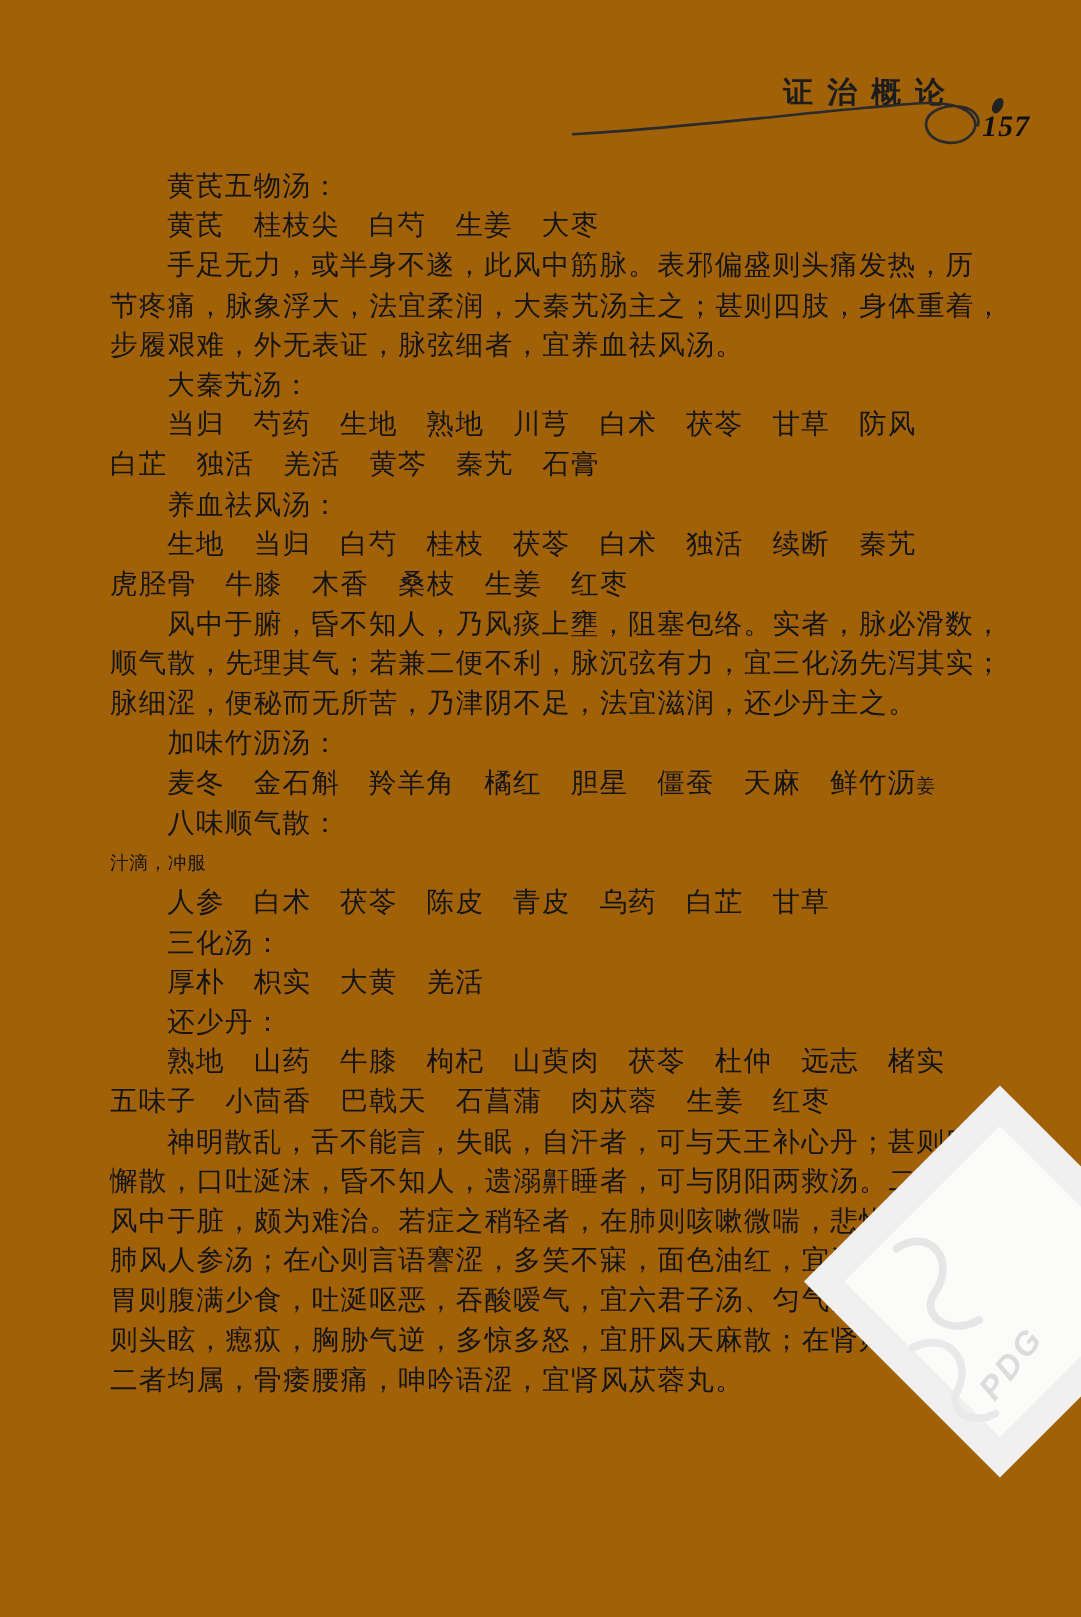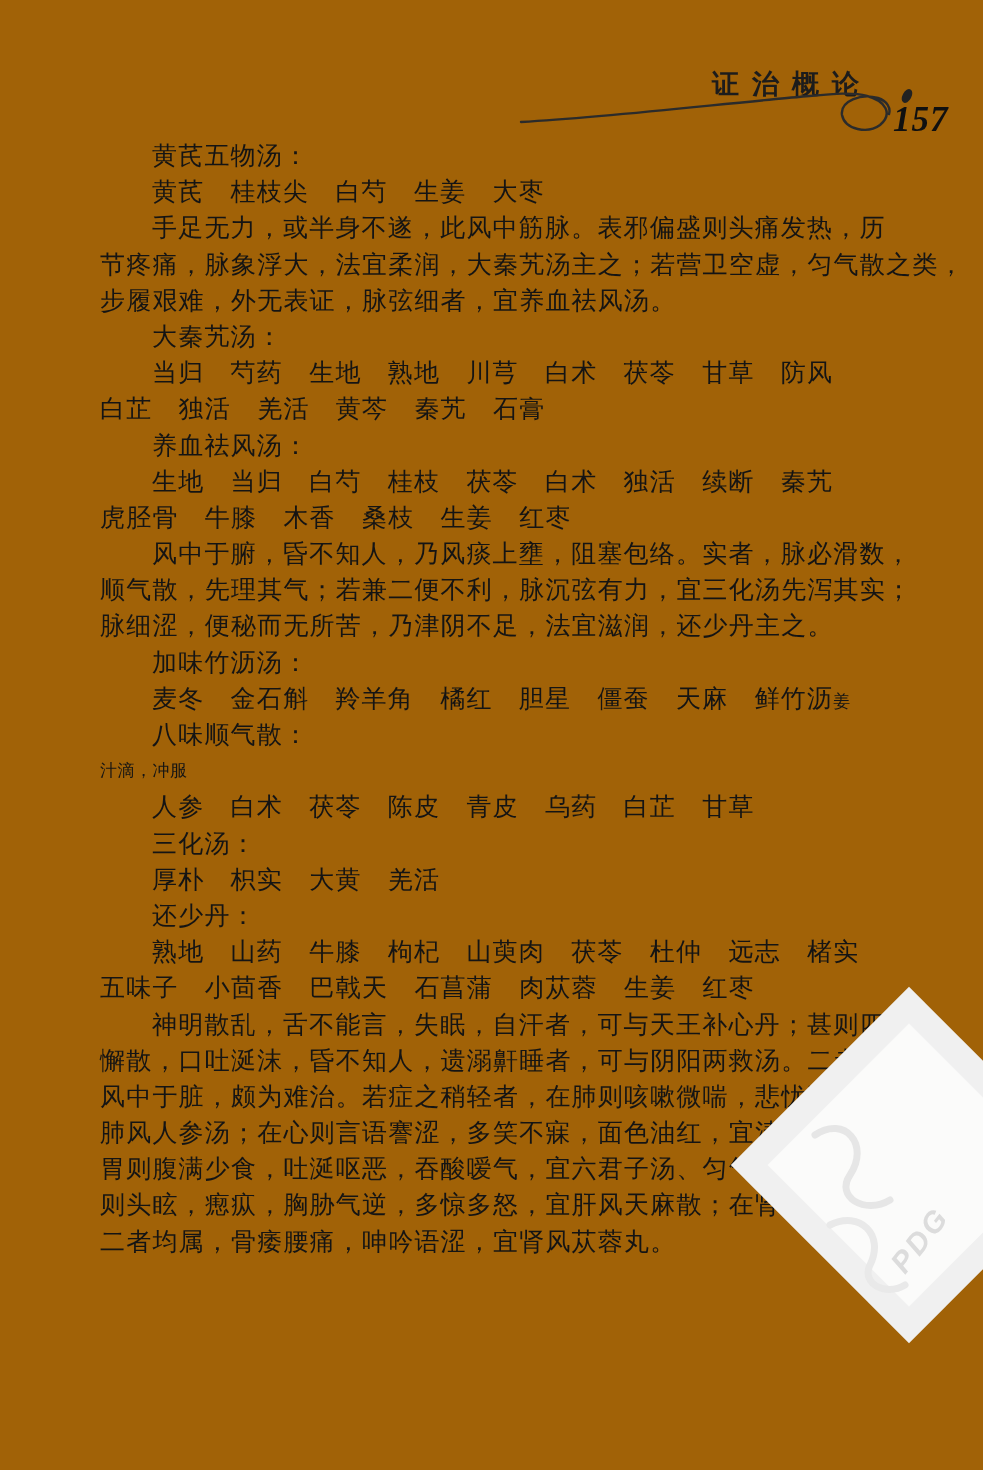--- a/index.html
+++ b/index.html
@@ -25,30 +25,30 @@
   }
   .flourish {
     position: absolute;
     left: 515px;
     top: 84px;
   }
   .page-number {
     position: absolute;
     left: 893px;
     top: 100px;
-    font-size: 35px;
+    font-size: 27px;
     font-weight: 700;
     font-style: italic;
     color: #101010;
     letter-spacing: 1px;
   }
   .body-text {
     position: absolute;
     left: 100px;
-    top: 138px;
+    top: 152px;
     width: 840px;
   }
   .line {
     height: 36.2px;
     line-height: 36.2px;
     font-size: 25px;
     letter-spacing: 1.2px;
     white-space: nowrap;
     color: #141414;
   }
@@ -86,21 +86,21 @@
     <path d="M 6 38 C 95 33, 195 21, 272 14 C 310 11, 334 7, 352 12 C 371 17, 378 30, 365 41 C 353 50, 330 46, 327 31 C 325 17, 346 9, 363 14 C 372 17, 376 24, 374 30" fill="none" stroke="#2b2b2b" stroke-width="2.4" stroke-linecap="round"></path>
     <ellipse cx="392" cy="12" rx="4.5" ry="7.5" transform="rotate(28 392 12)" fill="#222"></ellipse>
   </svg>
 
   <div class="page-number">157</div>
 
   <div class="body-text">
     <div class="line indent">黄芪五物汤：</div>
     <div class="line indent">黄芪　桂枝尖　白芍　生姜　大枣</div>
     <div class="line indent">手足无力，或半身不遂，此风中筋脉。表邪偏盛则头痛发热，历</div>
-    <div class="line">节疼痛，脉象浮大，法宜柔润，大秦艽汤主之；若营卫空虚，匀气散之类，</div>
+    <div class="line">节疼痛，脉象浮大，法宜柔润，大秦艽汤主之；甚则四肢，身体重着，</div>
     <div class="line">步履艰难，外无表证，脉弦细者，宜养血祛风汤。</div>
     <div class="line indent">大秦艽汤：</div>
     <div class="line indent">当归　芍药　生地　熟地　川芎　白术　茯苓　甘草　防风</div>
     <div class="line">白芷　独活　羌活　黄芩　秦艽　石膏</div>
     <div class="line indent">养血祛风汤：</div>
     <div class="line indent">生地　当归　白芍　桂枝　茯苓　白术　独活　续断　秦艽</div>
     <div class="line">虎胫骨　牛膝　木香　桑枝　生姜　红枣</div>
     <div class="line indent">风中于腑，昏不知人，乃风痰上壅，阻塞包络。实者，脉必滑数，</div>
     <div class="line">顺气散，先理其气；若兼二便不利，脉沉弦有力，宜三化汤先泻其实；</div>
     <div class="line">脉细涩，便秘而无所苦，乃津阴不足，法宜滋润，还少丹主之。</div>

